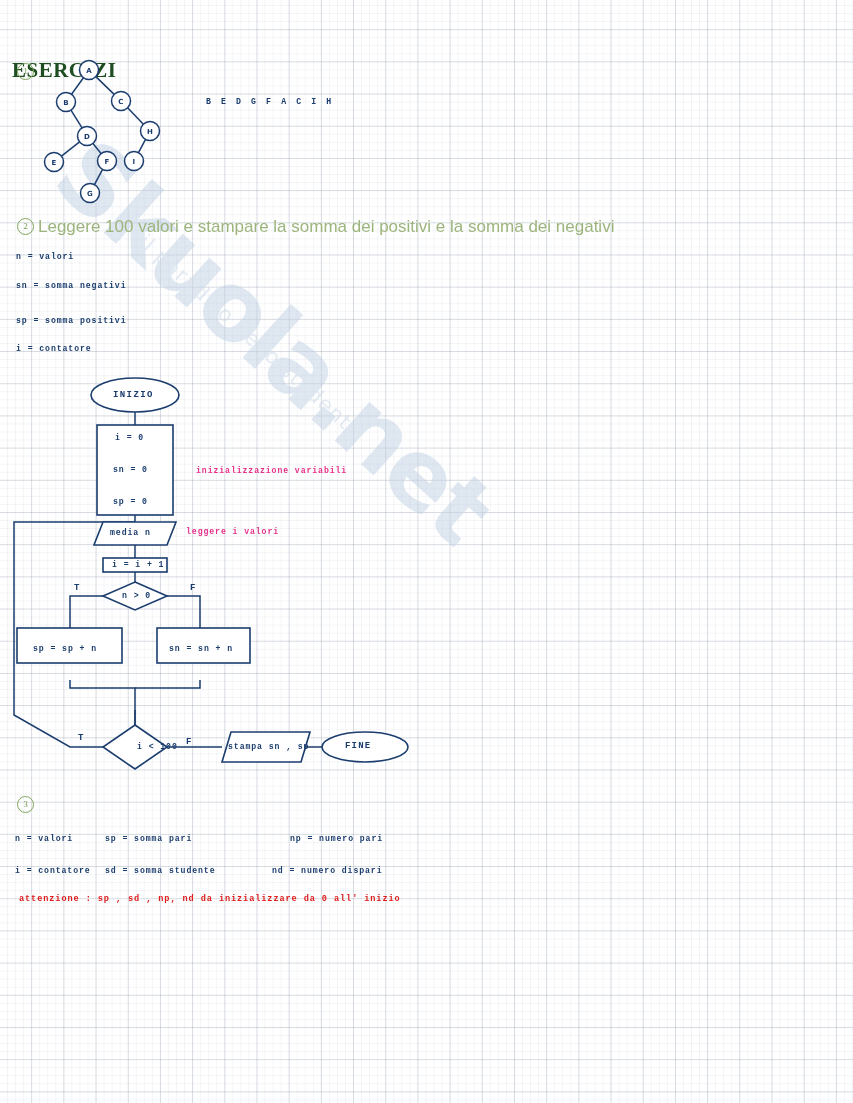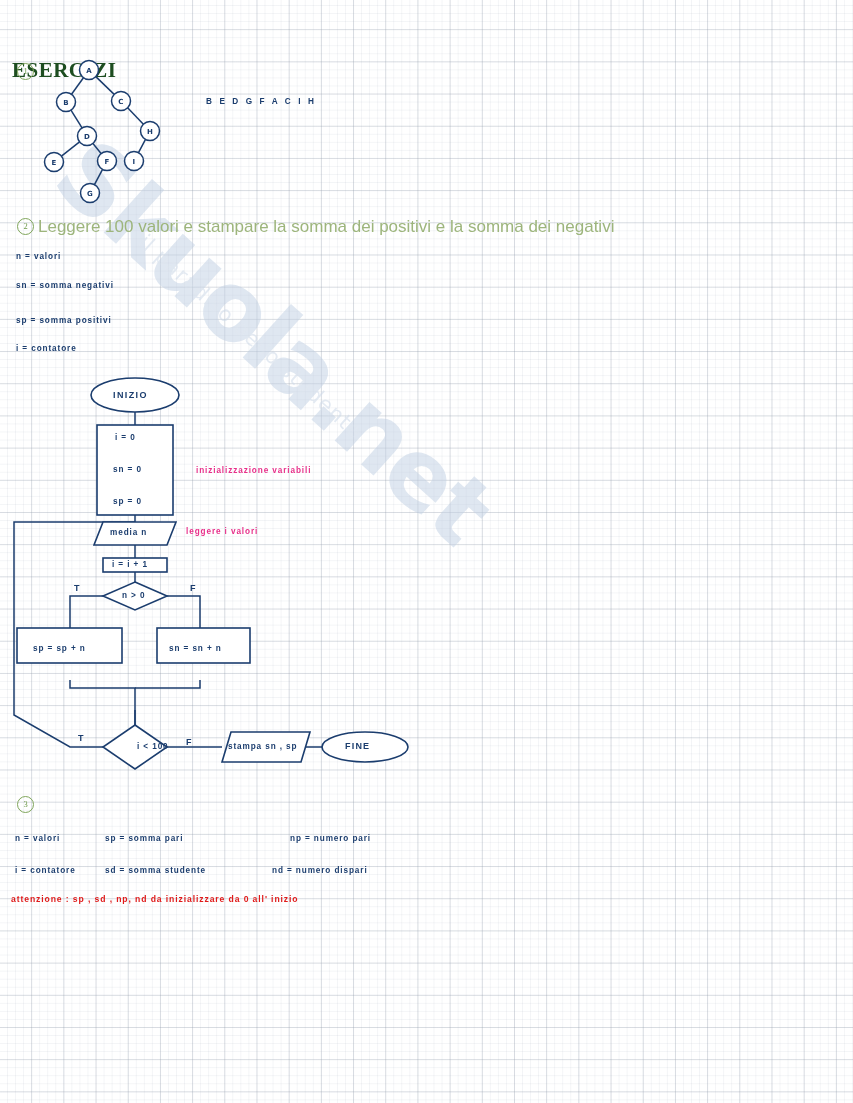--- a/index.html
+++ b/index.html
@@ -76,29 +76,29 @@
   .prompt{
     position:absolute;
     font-family:Liberation Sans, sans-serif;
     font-size:17px;
     color:#9db57c;
     white-space:nowrap;
   }
   
   .hw{
     position:absolute;
-    font-family:Liberation Sans, sans-serif;
+    font-family:Liberation Mono, monospace;
     font-size:8.2px;
     font-weight:700;
     color:#1b3d6e;
     letter-spacing:.9px;
     white-space:nowrap;
   }
   .hw.mag{color:#e8308a;}
-  .hw.red{color:#e01b1b;font-size:8.6px;}
+  .hw.red{color:#e01b1b;font-size:8.6px;margin-left:8px;}
   .hw.big{font-size:9px;}
   
   svg.layer{position:absolute;left:0;top:0;overflow:visible;}
   .stroke{fill:none;stroke:#1b3d6e;stroke-width:1.5;}
   .nodecirc{fill:#ffffff;stroke:#1b3d6e;stroke-width:1.5;}
   .shape{fill:#ffffff;stroke:#1b3d6e;stroke-width:1.6;}
   .nodelabel{
     font-family:"DejaVu Sans",sans-serif;
     font-size:7px;font-weight:700;fill:#1b3d6e;
     text-anchor:middle;dominant-baseline:central;

